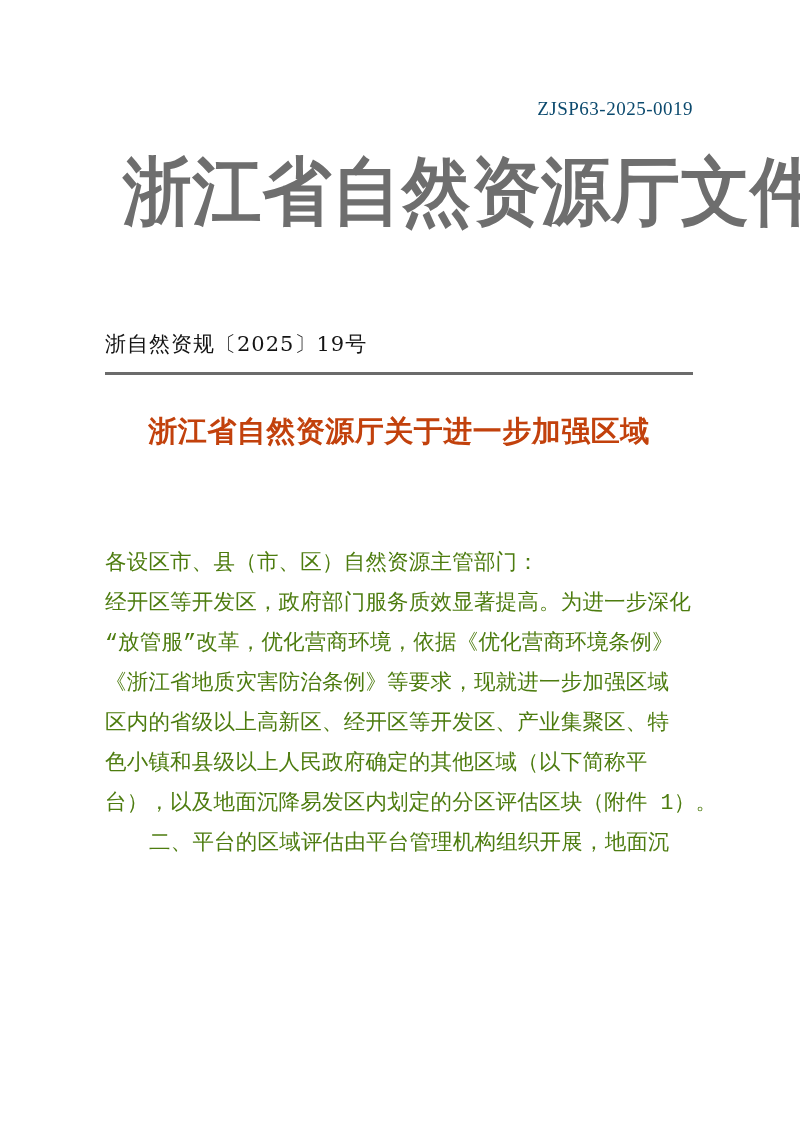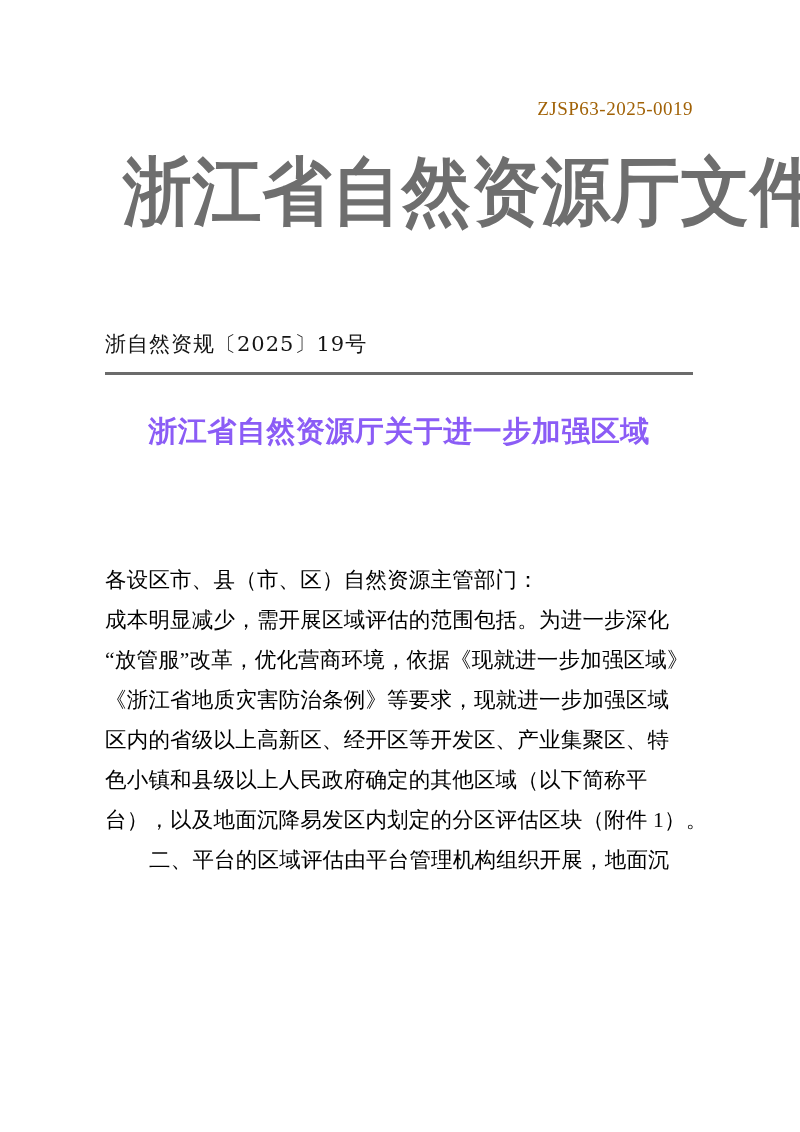--- a/index.html
+++ b/index.html
@@ -27,21 +27,21 @@
   }
 
   
   .doc-serial {
     position: absolute;
     top: 98px;
     right: 0;
     font-family: "Liberation Serif", "DejaVu Serif", serif;
     font-size: 19px;
     letter-spacing: 0.5px;
-    color: #a16207;
+    color: #0c4a6e;
     white-space: nowrap;
   }
 
   
   .masthead {
     position: absolute;
     top: 148px;
     left: -3px;
     width: 594px;
     text-align: center;
@@ -83,36 +83,35 @@
   .doc-title {
     position: absolute;
     top: 408px;
     left: 0;
     width: 588px;
     text-align: center;
     font-family: "DejaVu Serif", "Liberation Serif", serif;
     font-weight: bold;
     font-size: 29px;
     line-height: 1.62;
-    color: #8b5cf6;
+    color: #c2410c;
     letter-spacing: 0.5px;
   }
   .doc-title .tline { display: block; white-space: nowrap; }
 
   
   .body-block {
     position: absolute;
     top: 543px;
     left: 0;
     width: 590px;
-    font-family: Liberation Serif, serif;
+    font-family: Liberation Mono, monospace;
     font-size: 21.5px;
     line-height: 40px;
-    color: #000000;
-    margin-top: 17px;
+    color: #4d7c0f;
   }
   .body-line {
     display: block;
     white-space: nowrap;
     letter-spacing: 0.2px;
   }
   .body-line.indent { padding-left: 44px; }
 </style>
 </head>
 <body>
@@ -128,22 +127,22 @@
     <div class="doc-ref">浙自然资规〔2025〕19号</div>
 
     <div class="rule"></div>
 
     <div class="doc-title">
       <span class="tline">浙江省自然资源厅关于进一步加强区域</span>
     </div>
 
     <div class="body-block">
         <span class="body-line">各设区市、县（市、区）自然资源主管部门：</span>
-        <span class="body-line">成本明显减少，需开展区域评估的范围包括。为进一步深化</span>
-        <span class="body-line">“放管服”改革，优化营商环境，依据《现就进一步加强区域》</span>
+        <span class="body-line">经开区等开发区，政府部门服务质效显著提高。为进一步深化</span>
+        <span class="body-line">“放管服”改革，优化营商环境，依据《优化营商环境条例》</span>
         <span class="body-line">《浙江省地质灾害防治条例》等要求，现就进一步加强区域</span>
         <span class="body-line">区内的省级以上高新区、经开区等开发区、产业集聚区、特</span>
         <span class="body-line">色小镇和县级以上人民政府确定的其他区域（以下简称平</span>
         <span class="body-line">台），以及地面沉降易发区内划定的分区评估区块（附件 1）。</span>
         <span class="body-line indent">二、平台的区域评估由平台管理机构组织开展，地面沉</span>
       </div>
 
   </div>
 </div>
 

